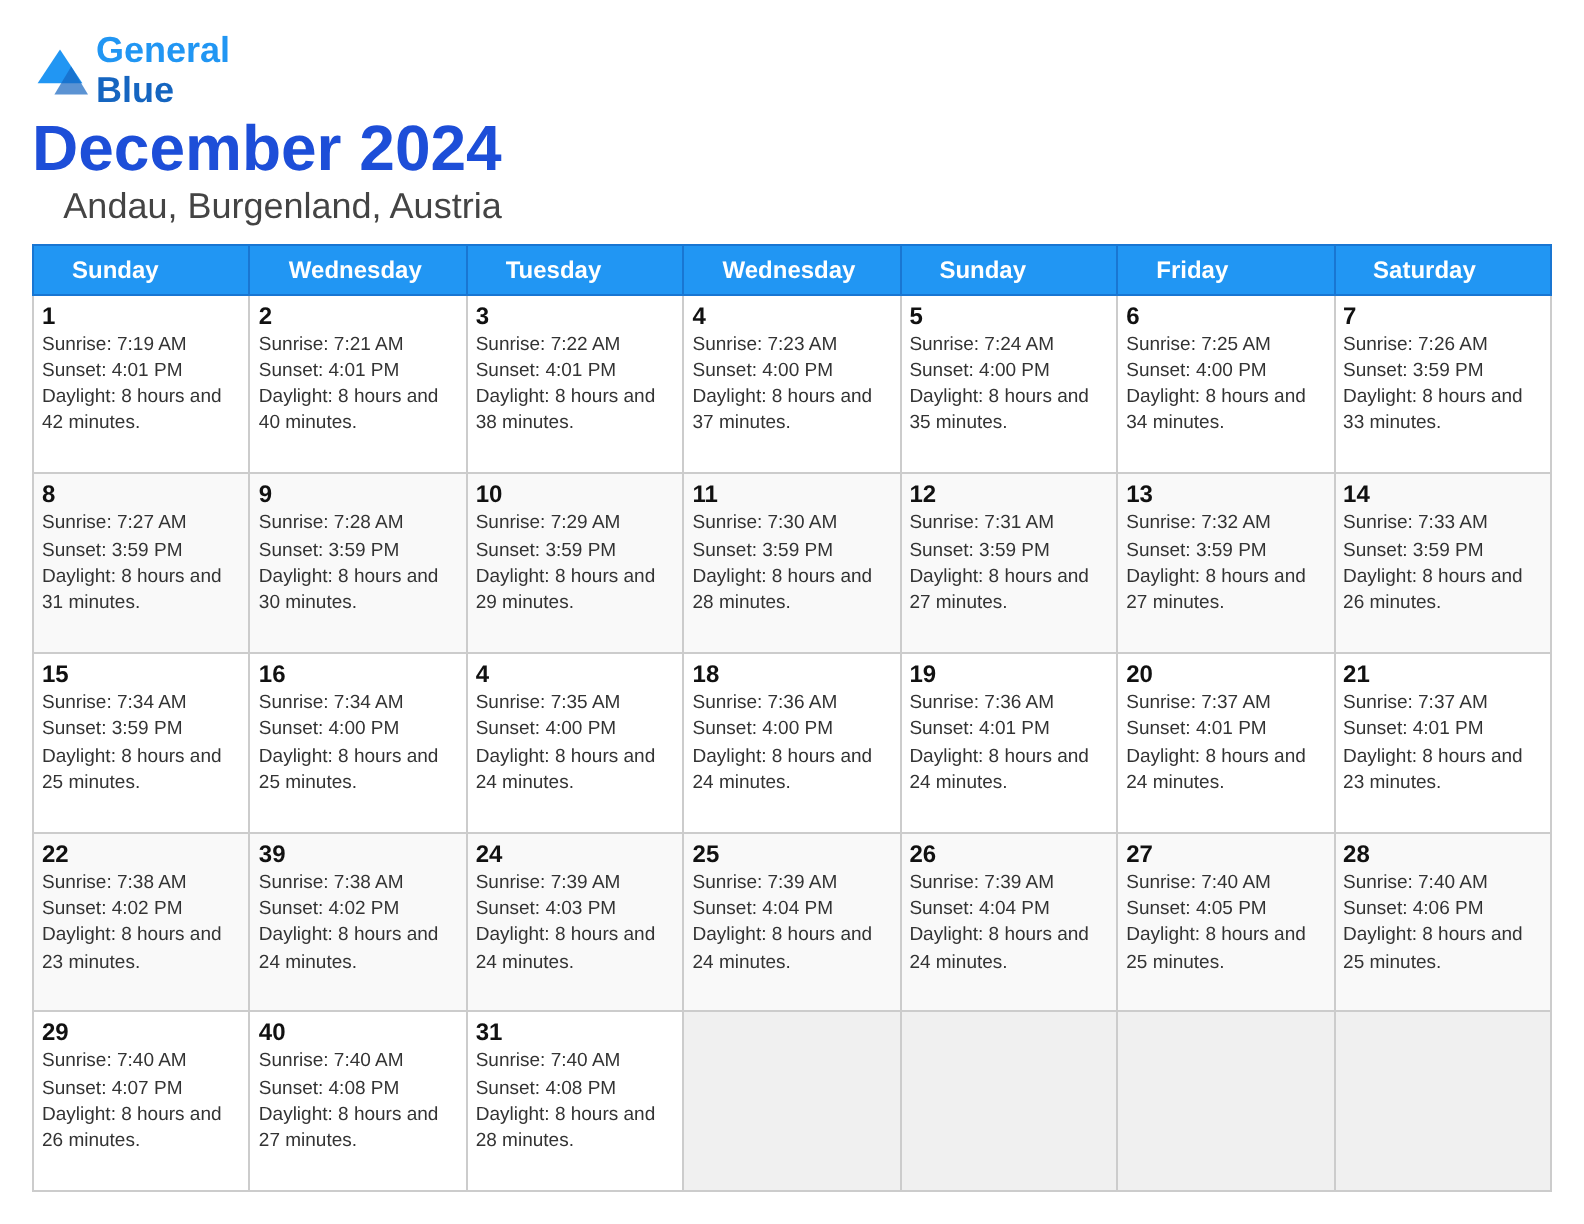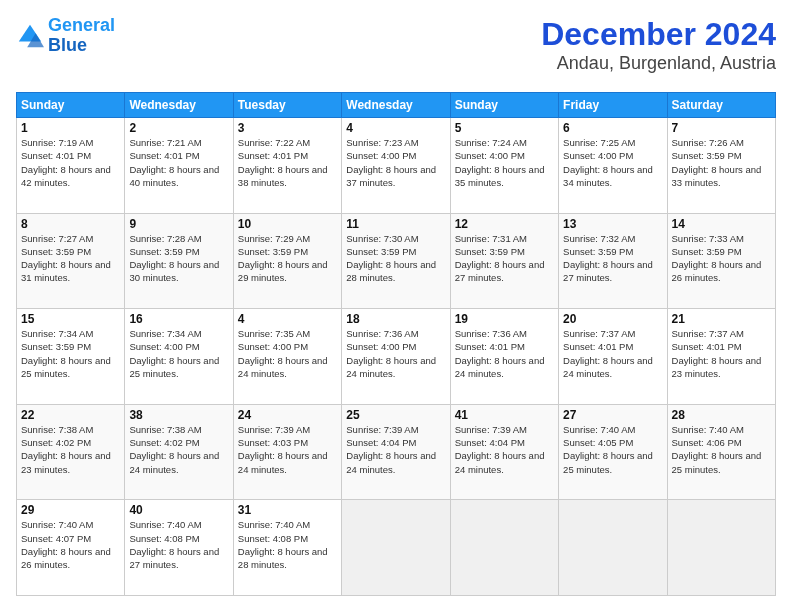--- a/index.html
+++ b/index.html
@@ -14,21 +14,22 @@
       width: 792px;
       height: 612px;
       padding: 16px;
       display: flex;
       flex-direction: column;
     }
     .header {
       display: flex;
       justify-content: space-between;
       align-items: flex-start;
-      margin-bottom: 18px;
+      margin-bottom: 8px;
+      flex-direction: column;
     }
     .logo {
       display: flex;
       align-items: center;
     }
     .logo-text {
       font-size: 18px;
       font-weight: bold;
       color: #1a1a1a;
       line-height: 1.1;
@@ -58,21 +59,21 @@
       border: 1px solid #ccc;
       border-collapse: collapse;
       width: 100%;
       table-layout: fixed;
     }
     .calendar th {
       background: #2196F3;
       color: #fff;
       font-size: 12px;
       font-weight: bold;
-      padding: 5px 4px;
+      padding: 5px 19px;
       text-align: left;
       border: 1px solid #1976D2;
     }
     .calendar td {
       vertical-align: top;
       border: 1px solid #ccc;
       padding: 3px 4px;
       font-size: 9.5px;
       color: #333;
       background: #fff;
@@ -305,21 +306,21 @@
         <tr>
           <td>
             <span class="day-num">22</span>
 <div class="day-info">
   Sunrise: 7:38 AM<br>
   Sunset: 4:02 PM<br>
   Daylight: 8 hours and 23 minutes.
 </div>
           </td>
           <td>
-            <span class="day-num">38</span>
+            <span class="day-num">39</span>
 <div class="day-info">
   Sunrise: 7:38 AM<br>
   Sunset: 4:02 PM<br>
   Daylight: 8 hours and 24 minutes.
 </div>
           </td>
           <td>
             <span class="day-num">24</span>
 <div class="day-info">
   Sunrise: 7:39 AM<br>
@@ -329,21 +330,21 @@
           </td>
           <td>
             <span class="day-num">25</span>
 <div class="day-info">
   Sunrise: 7:39 AM<br>
   Sunset: 4:04 PM<br>
   Daylight: 8 hours and 24 minutes.
 </div>
           </td>
           <td>
-            <span class="day-num">41</span>
+            <span class="day-num">26</span>
 <div class="day-info">
   Sunrise: 7:39 AM<br>
   Sunset: 4:04 PM<br>
   Daylight: 8 hours and 24 minutes.
 </div>
           </td>
           <td>
             <span class="day-num">27</span>
 <div class="day-info">
   Sunrise: 7:40 AM<br>

